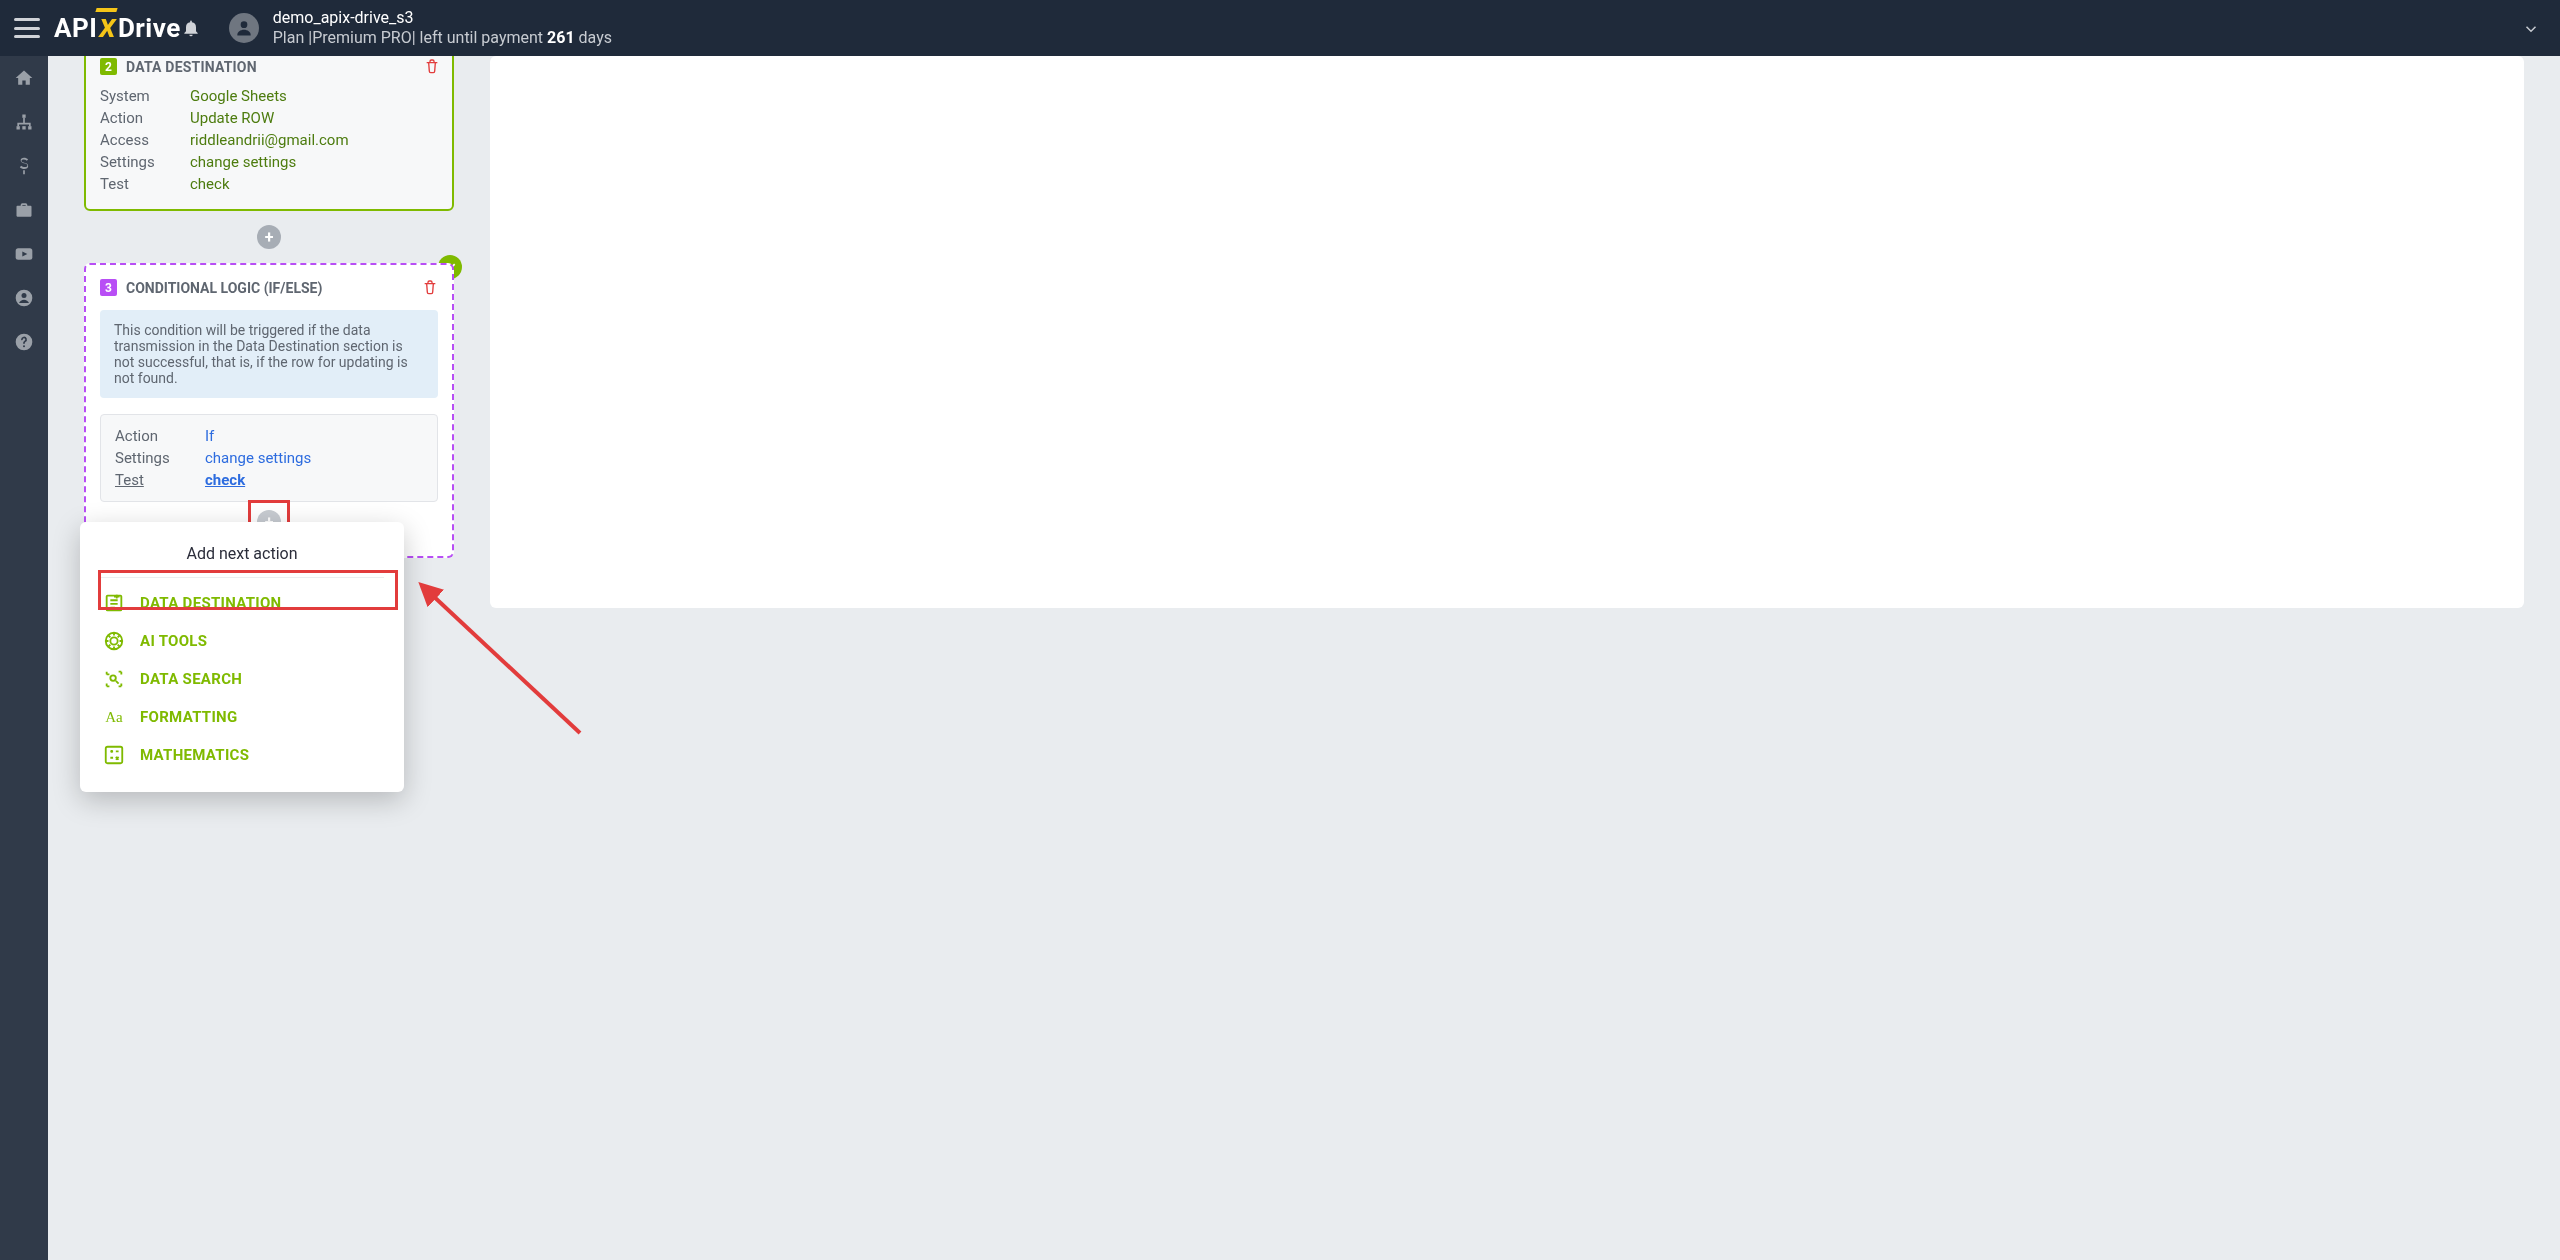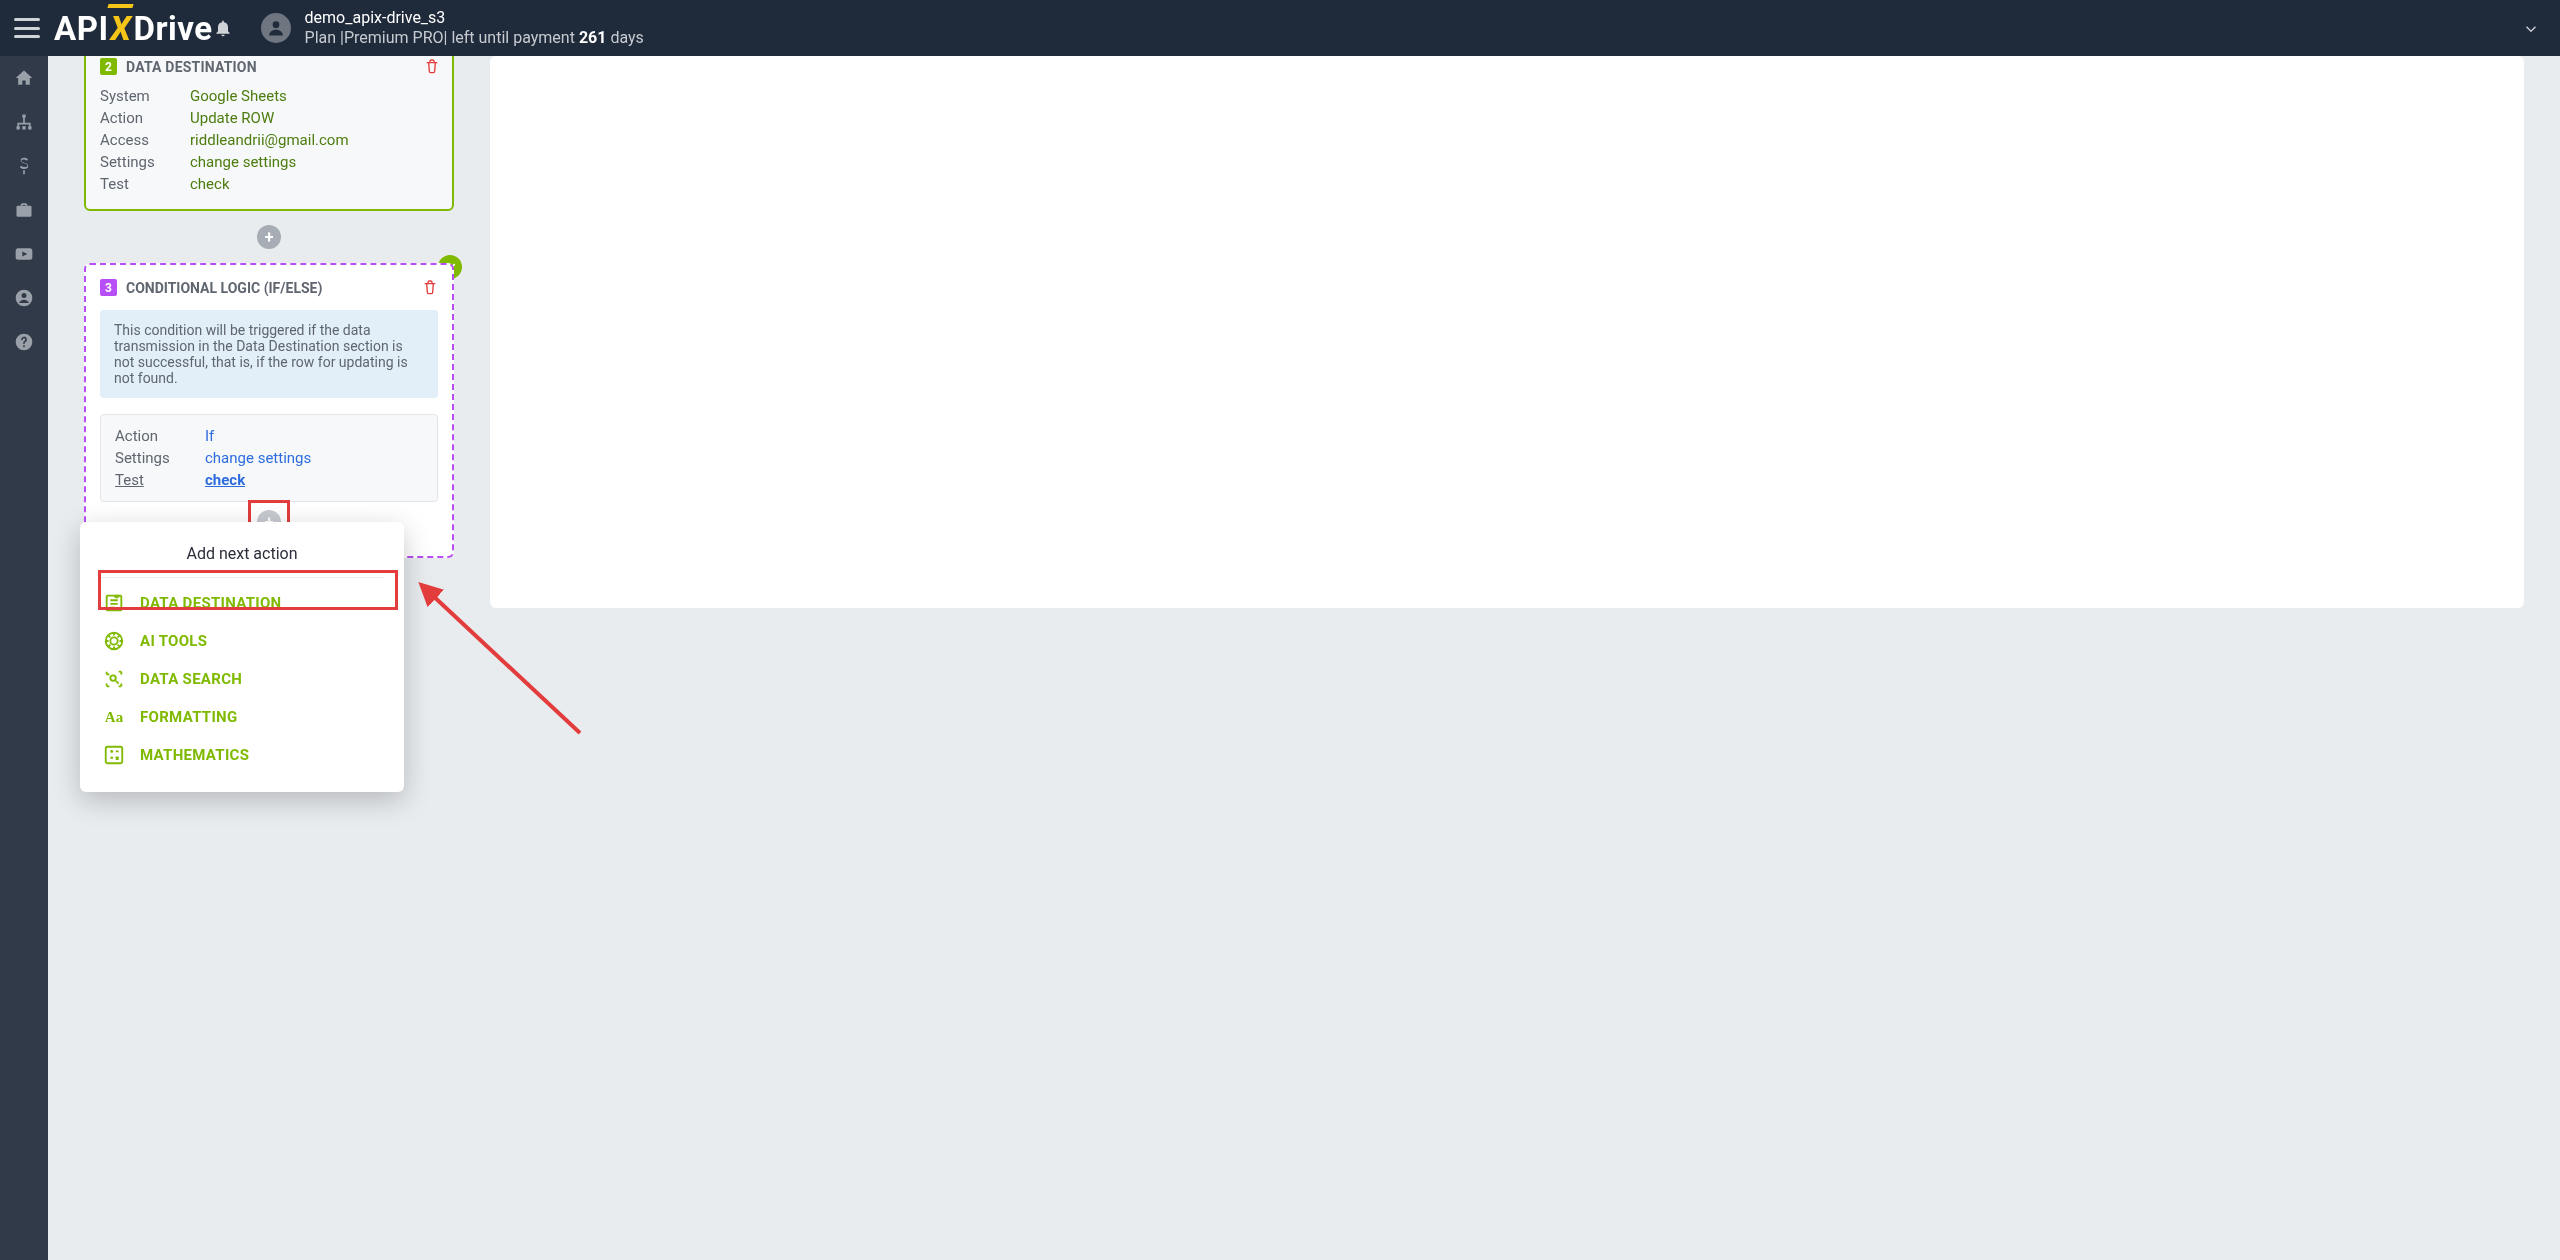--- a/index.html
+++ b/index.html
@@ -3,21 +3,21 @@
 <meta charset="utf-8">
 <style>
   * { margin: 0; padding: 0; box-sizing: border-box; }
   body { font-family: -apple-system, BlinkMacSystemFont, "Segoe UI", Roboto, Arial, sans-serif; background:#e9ecef; color:#2b2d3a; overflow:hidden; }
   .app { width:2560px; height:1260px; position:relative; }
 
   
   .topbar { height:56px; background:#1f2a3a; display:flex; align-items:center; padding:0 20px 0 14px; color:#fff; position:relative; }
   .menu-btn { width:26px; height:20px; display:flex; flex-direction:column; justify-content:space-between; margin-right:14px; cursor:pointer;}
   .menu-btn span { height:3px; background:#d0d3d8; border-radius:2px;}
-  .logo { font-size:33px; font-weight:700; letter-spacing:.5px;}
+  .logo { font-size:26px; font-weight:700; letter-spacing:.5px;}
   .logo .api { color:#fff;}
   .logo .x { color:#f5c518; font-style:italic; font-weight:800; margin:0 2px;}
   .logo .drive { color:#fff;}
 
   .actions-box { margin-left:auto; margin-right:24px; background:#303a49; border-radius:6px; padding:8px 20px 8px 14px; display:flex; align-items:center;}
   .actions-box .info-ico { width:28px;height:28px;border-radius:50%;background:#6f7680;display:flex;align-items:center;justify-content:center;margin-right:14px;}
   .actions-box .info-ico::before { content:"i"; font-family:Georgia,serif; font-weight:700; color:#1f2a3a;}
   .actions-box .txt { font-size:16px;}
   .actions-box .txt .lbl { color:#d0d3d8;}
   .actions-box .txt .cur { color:#7fba00;}
@@ -87,21 +87,21 @@
   .add-sep2{ position:relative; display:flex; justify-content:center; padding:8px 0;}
   .add-sep2 .redbox{ position:absolute; left:50%; transform:translateX(-50%); top:-2px; width:42px;height:32px;border:3px solid #e23c3c;}
 
   
   .popup { position:absolute; width:324px; background:#fff; border-radius:6px; box-shadow:0 8px 28px rgba(0,0,0,.22); padding:14px 0 18px; left:-4px; top:432px;}
   .popup .ptitle{ text-align:center; color:#2b2d3a; font-size:16px; padding:8px 0 14px;}
   .popup-sep { height:1px;background:#eceef0; margin:0 20px 6px;}
   .popup .mitem{ display:flex; align-items:center; padding:7px 22px; cursor:pointer;}
   .popup .mitem .ico{ width:24px;height:24px;margin-right:14px;color:#7fba00;display:flex;align-items:center;justify-content:center;}
   .popup .mitem .ico svg{width:22px;height:22px;}
-  .popup .mitem .ico.txt{ font-size:15px;font-weight:700;color:#7fba00;font-family:Georgia,serif;text-align:center;}
+  .popup .mitem .ico.txt{ font-size:15px;font-weight:400;color:#7fba00;font-family:Georgia,serif;text-align:center;}
   .popup .mitem .lbl{ color:#7fba00; font-weight:700; letter-spacing:.3px; font-size:15px;}
   .popup .redbox2{ position:absolute; left:18px; top:48px; width:300px; height:40px; border:3px solid #e23c3c;}
 
   
   .arrow { position:absolute; left:336px; top:520px; pointer-events:none;}
   .arrow svg{overflow:visible;}
 
   .content-shift { margin-top:-12px; } 
 
 </style>

